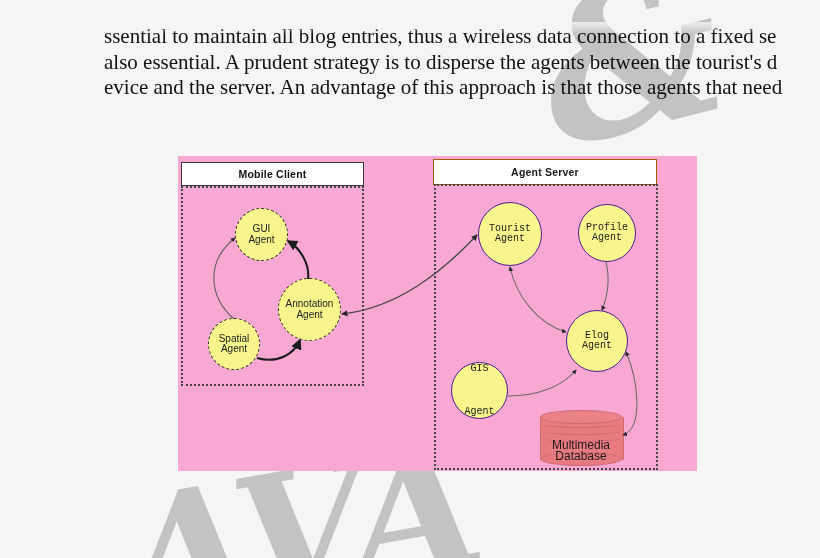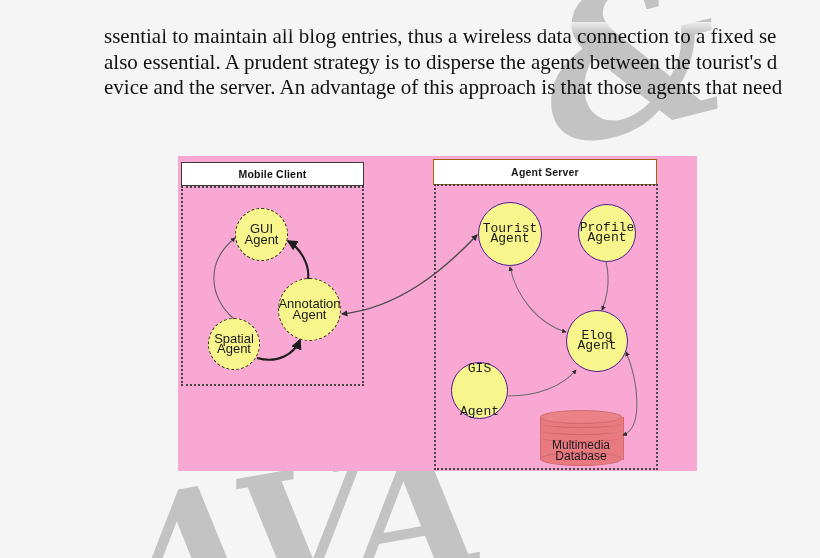--- a/index.html
+++ b/index.html
@@ -135,21 +135,21 @@
     position: absolute;
     box-sizing: border-box;
     border-radius: 50%;
     background: #f8f58c;
     display: flex;
     flex-direction: column;
     align-items: center;
     justify-content: center;
     text-align: center;
     font-family: "Liberation Sans", sans-serif;
-    font-size: 13px;
+    font-size: 10px;
     line-height: 10.5px;
     color: #1b1b1b;
     z-index: 4;
   }
   .agent.dashed { border: 1.7px dashed #2b2b2b; }
   .agent.plain  { border: 1px solid #4c1d95; font-family: Liberation Mono, monospace; }
   .agent .ln { display: block; }
 
   
   #agent-gui        { left: 57px;  top: 52px;  width: 53px; height: 53px; }

